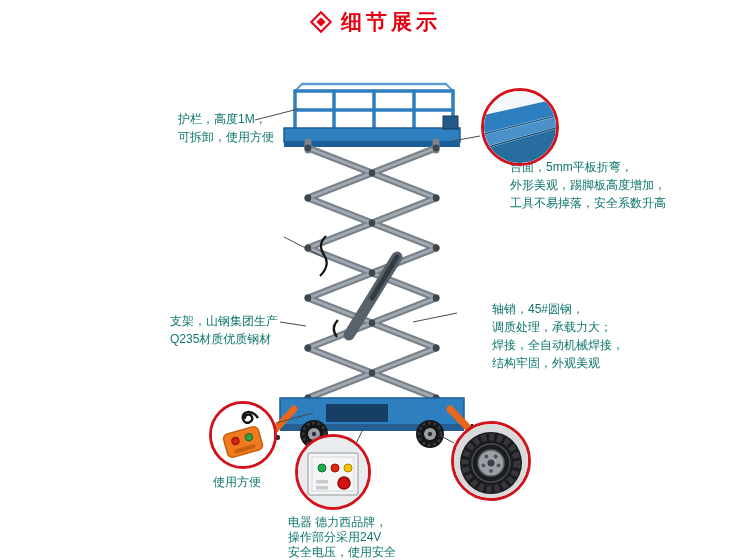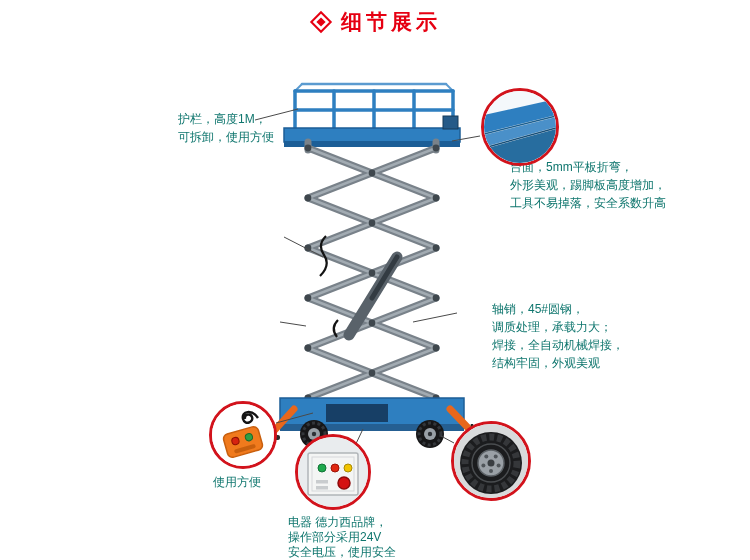--- a/index.html
+++ b/index.html
@@ -149,20 +149,21 @@
       <line x1="280" y1="322" x2="306" y2="326"></line>
       <line x1="457" y1="313" x2="413" y2="322"></line>
       <line x1="276" y1="423" x2="313" y2="413"></line>
       <line x1="352" y1="452" x2="363" y2="429"></line>
       <line x1="454" y1="443" x2="441" y2="436"></line>
     </g>
   </svg>
 
   <div class="note" id="note-guardrail">护栏，高度1M，<br>可拆卸，使用方便</div>
   <div class="note" id="note-platform">台面，5mm平板折弯，<br>外形美观，踢脚板高度增加，<br>工具不易掉落，安全系数升高</div>
+  <div class="note" id="note-frame">支架，山钢集团生产<br>Q235材质优质钢材</div>
   <div class="note" id="note-pin">轴销，45#圆钢，<br>调质处理，承载力大；<br>焊接，全自动机械焊接，<br>结构牢固，外观美观</div>
   <div class="note" id="note-remote">使用方便</div>
   <div class="note" id="note-electric">电器 德力西品牌，<br>操作部分采用24V<br>安全电压，使用安全</div>
 
   <div class="detail" id="detail-platform">
     <svg viewBox="0 0 72 72">
       <rect x="0" y="0" width="72" height="72" fill="#f4f8fb"></rect>
       <path d="M0,24 L72,8 L72,24 L0,42 Z" fill="#2e7fc0"></path>
       <path d="M0,44 L72,26 L72,36 L0,56 Z" fill="#4a90c9"></path>
       <path d="M0,58 L72,38 L72,72 L0,72 Z" fill="#276d9f"></path>

